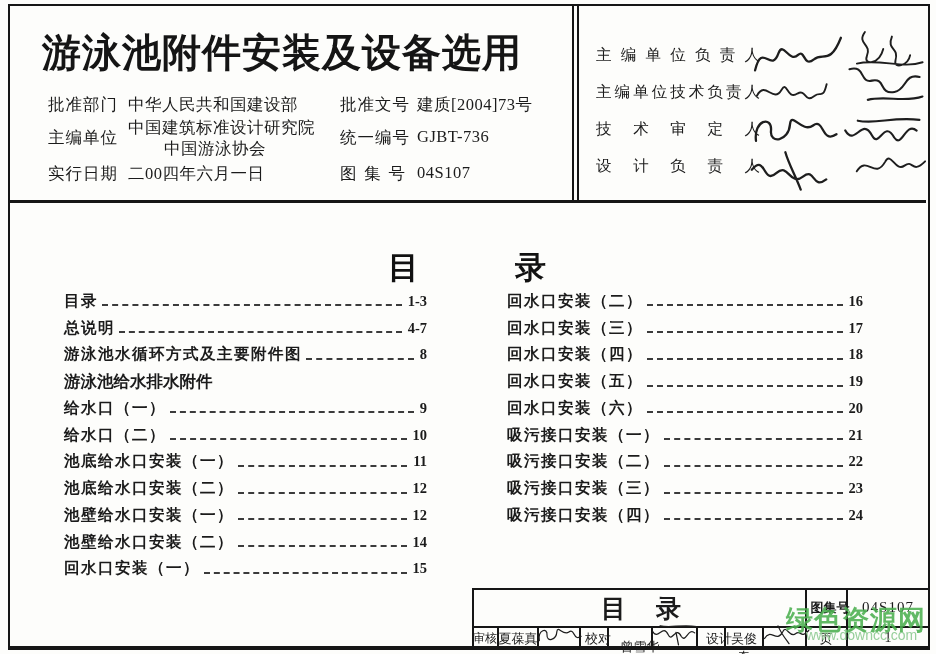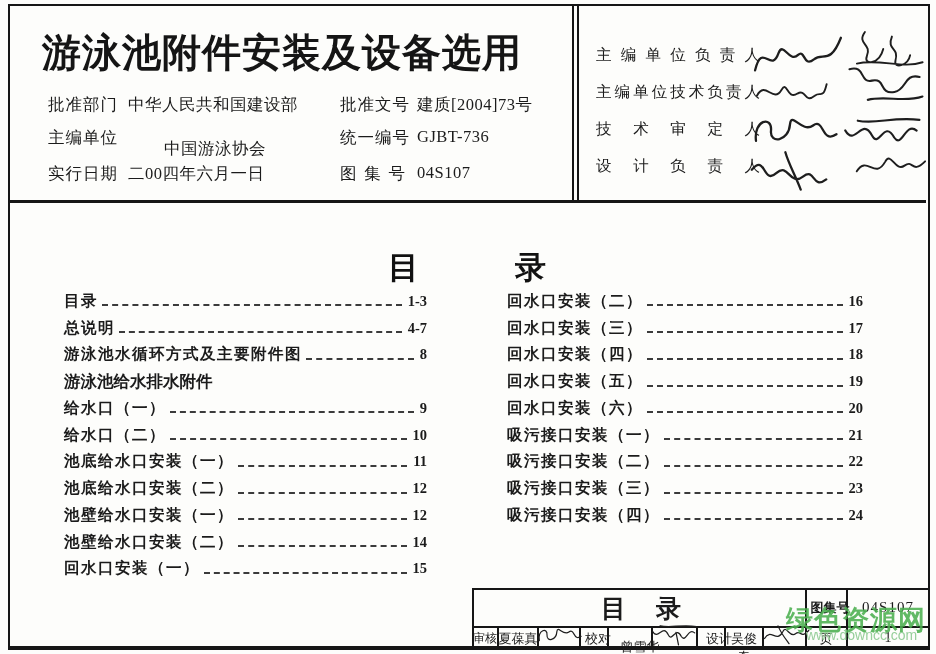--- a/index.html
+++ b/index.html
@@ -52,20 +52,21 @@
 
   <div class="frame"></div>
   <div class="abs" style="left:572px;top:4px;width:3px;height:199px;border-left:2px solid #161616;border-right:2px solid #161616;"></div>
   <div class="line" style="left:8px;top:200px;width:918px;height:3px;"></div>
 
   <div class="doc-title">游泳池附件安装及设备选用</div>
 
   <div class="h-label" style="left:48px;top:94px;">批准部门</div>
   <div class="h-value" style="left:128px;top:94px;text-align:center;">中华人民共和国建设部</div>
   <div class="h-label" style="left:48px;top:127px;">主编单位</div>
+  <div class="h-value" style="left:128px;top:117px;">中国建筑标准设计研究院</div>
   <div class="h-value" style="left:128px;top:138px;margin-left:36px;">中国游泳协会</div>
   <div class="h-label" style="left:48px;top:163px;">实行日期</div>
   <div class="h-value" style="left:128px;top:163px;">二00四年六月一日</div>
 
   <div class="h-label" style="left:340px;top:94px;">批准文号</div>
   <div class="h-value" style="left:417px;top:94px;">建质[2004]73号</div>
   <div class="h-label" style="left:340px;top:127px;">统一编号</div>
   <div class="h-value" style="left:417px;top:127px;">GJBT-736</div>
   <div class="h-label jlabel" style="left:340px;top:163px;width:66px;">图 集 号</div>
   <div class="h-value" style="left:417px;top:163px;">04S107</div>

